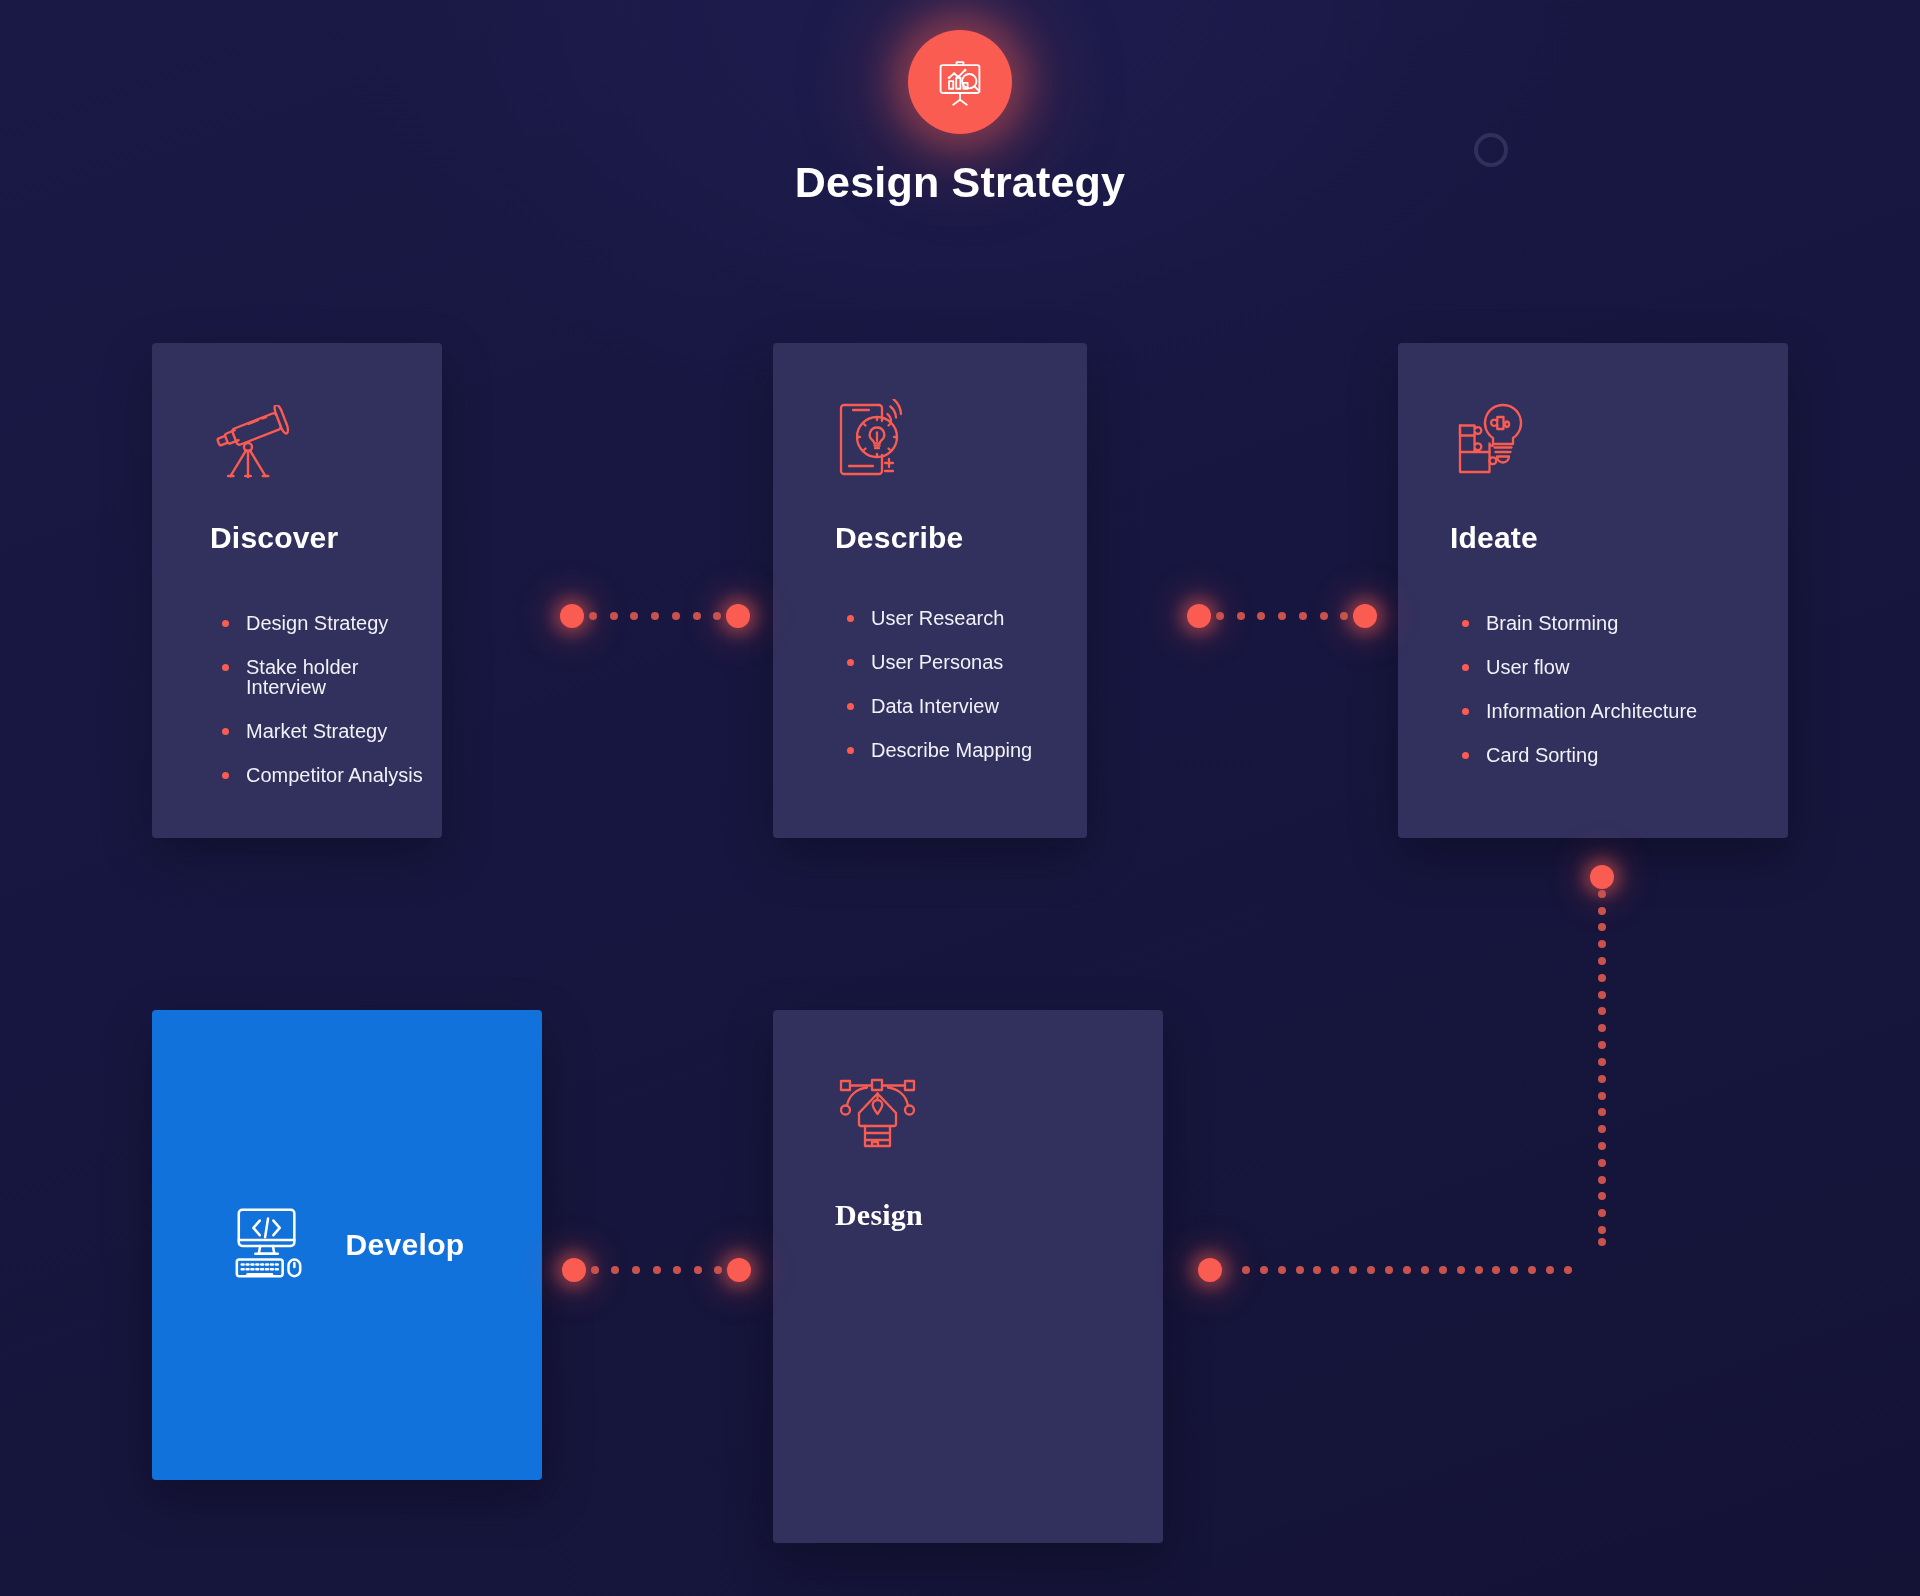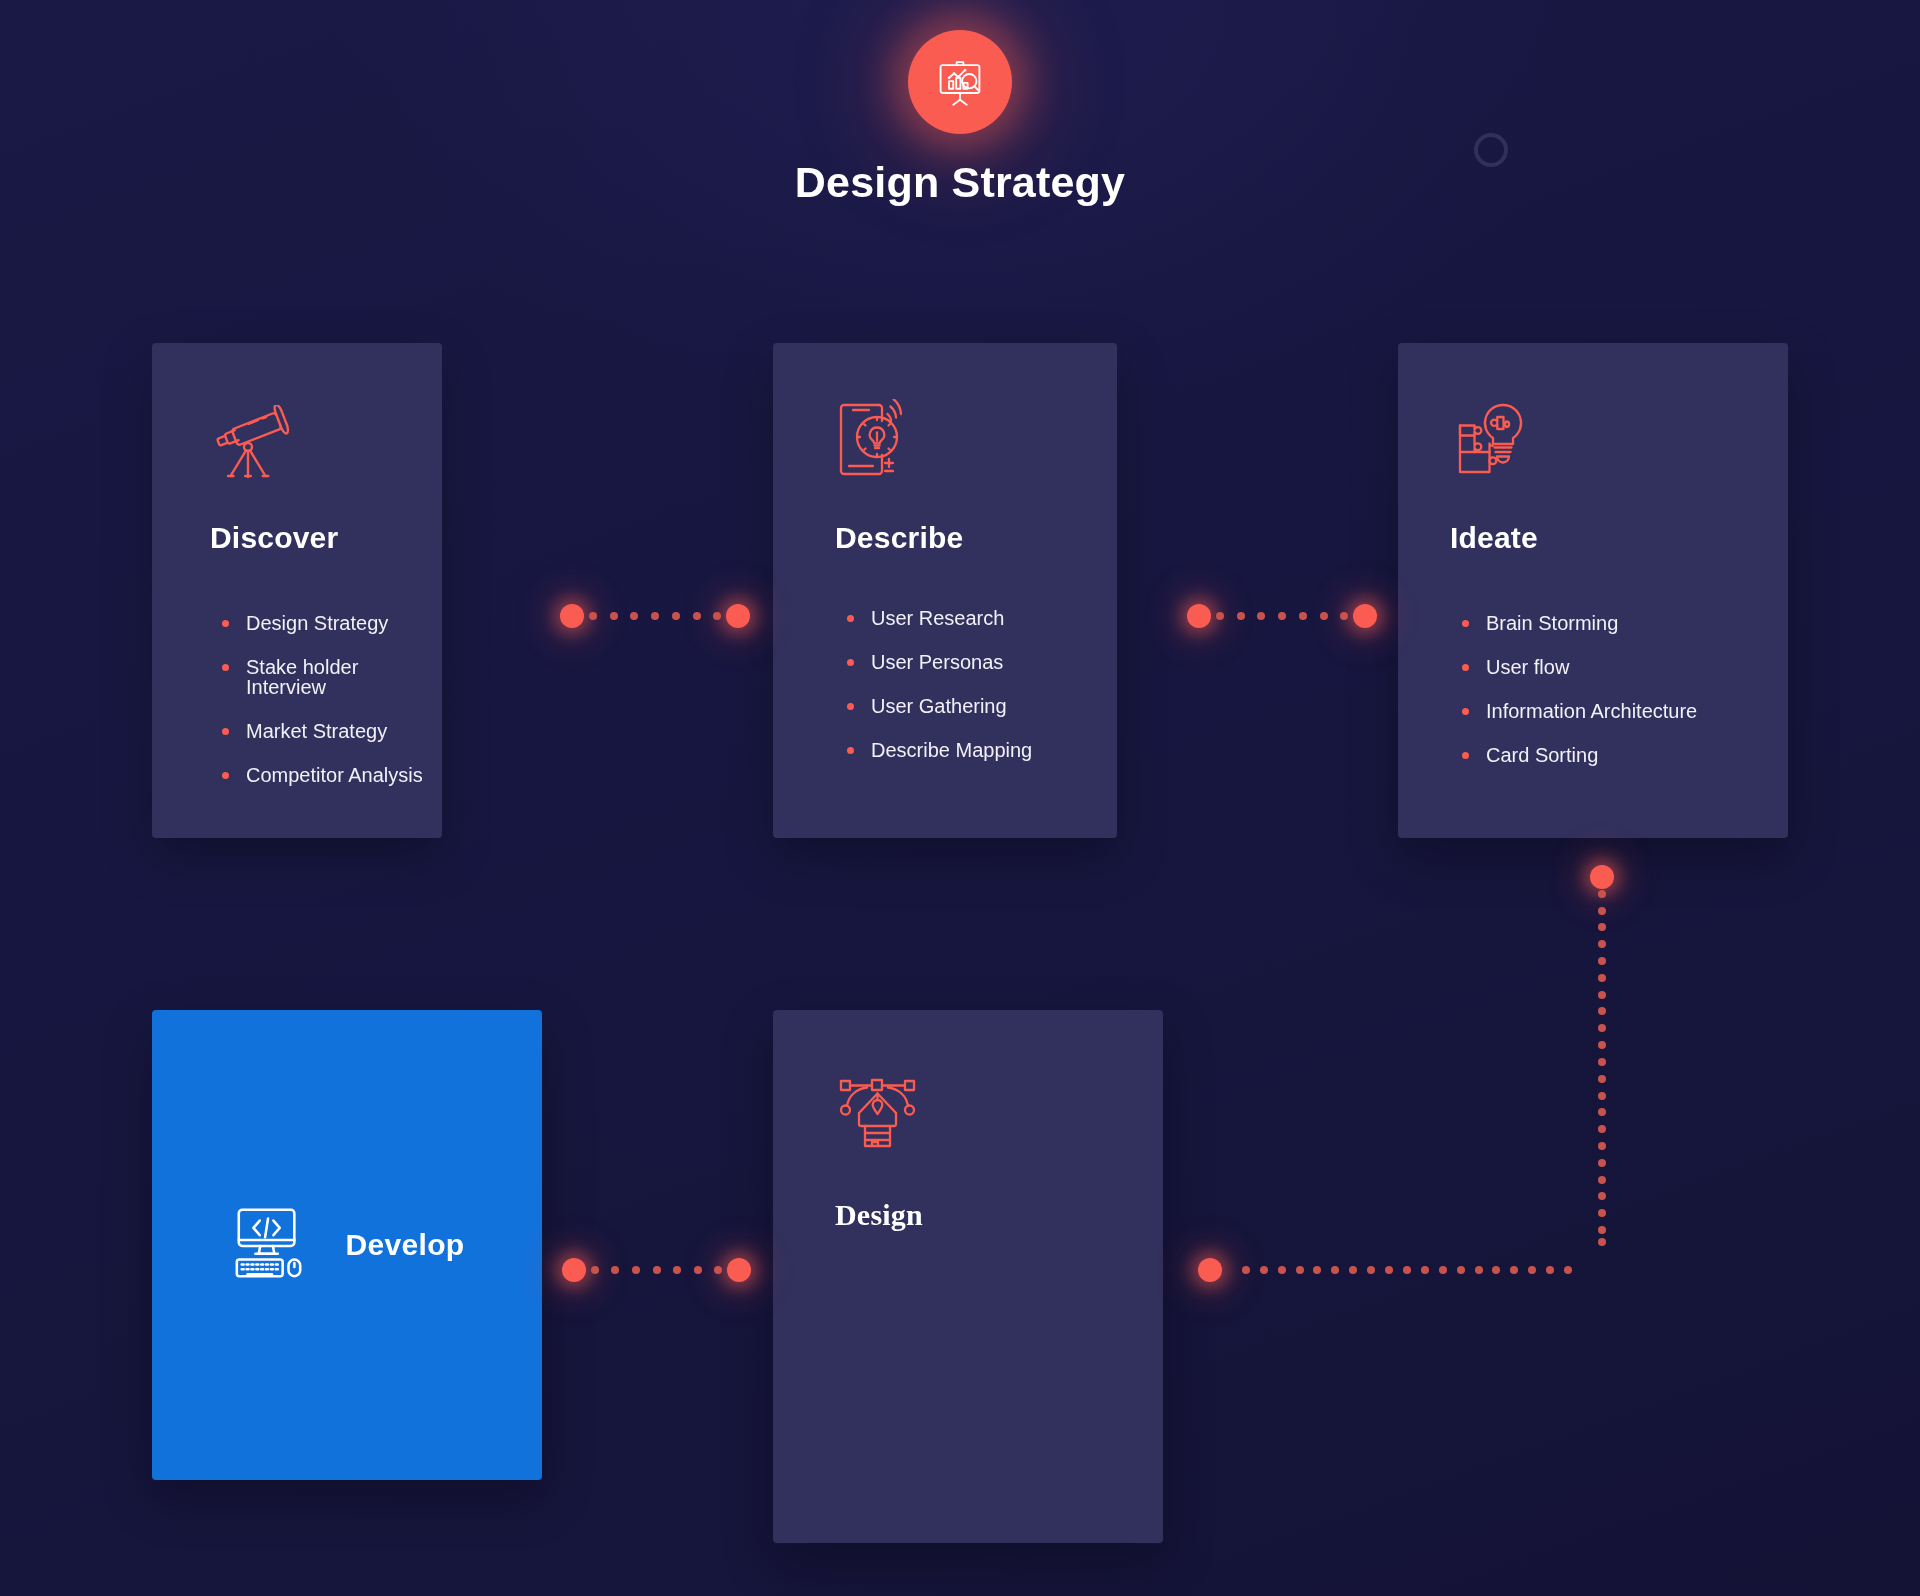--- a/index.html
+++ b/index.html
@@ -61,21 +61,21 @@
     margin-bottom:24px; padding-left:36px;
   }
   .bullets li:last-child{ margin-bottom:0; }
   .bullets li::before{
     content:""; position:absolute; left:12px; top:7px;
     width:7px; height:7px; border-radius:50%; background:#fb5c51;
   }
 
   
   #card-discover{ left:152px; top:343px;  width:290px; height:495px; }
-  #card-describe{ left:773px; top:343px;  width:344px; height:495px; }
+  #card-describe{ left:773px; top:343px;  width:314px; height:495px; }
   #card-ideate  { left:1398px;top:343px;  width:390px; height:495px; }
   #card-develop { left:152px; top:1010px; width:390px; height:470px; }
   #card-design  { left:773px; top:1010px; width:390px; height:533px;font-family:Liberation Serif, serif; }
 
   #card-discover .ic{ left:58px; top:62px; }
   #card-describe .ic{ left:62px; top:56px; }
   #card-ideate   .ic{ left:52px; top:54px; }
   #card-design   .ic{ left:62px; top:66px; }
 
   #card-discover h2{ left:58px; top:178px; }
@@ -190,21 +190,21 @@
         <path d="M66 15 a21 21 0 0 0-7.6-15"></path>
         <path d="M54 60 v8"></path>
         <path d="M50 64 h8"></path>
         <path d="M50 72 h8"></path>
       </svg>
     </div>
     <h2>Describe</h2>
     <ul class="bullets">
       <li>User Research</li>
       <li>User Personas</li>
-      <li>User Gathering</li>
+      <li>Data Interview</li>
       <li>Describe Mapping</li>
     </ul>
   </div>
 
   <div class="card" id="card-ideate">
     <div class="ic">
       <svg width="86" height="84" viewBox="0 0 86 84" fill="none" stroke="#fb5c51" stroke-width="2.3" stroke-linecap="round" stroke-linejoin="round">
         <path d="M53 8 a18 18 0 0 0-10 33 v6 h20 v-6 A18 18 0 0 0 53 8 z"></path>
         <path d="M44.5 50.5 h17"></path>
         <path d="M45.5 55 h15"></path>

